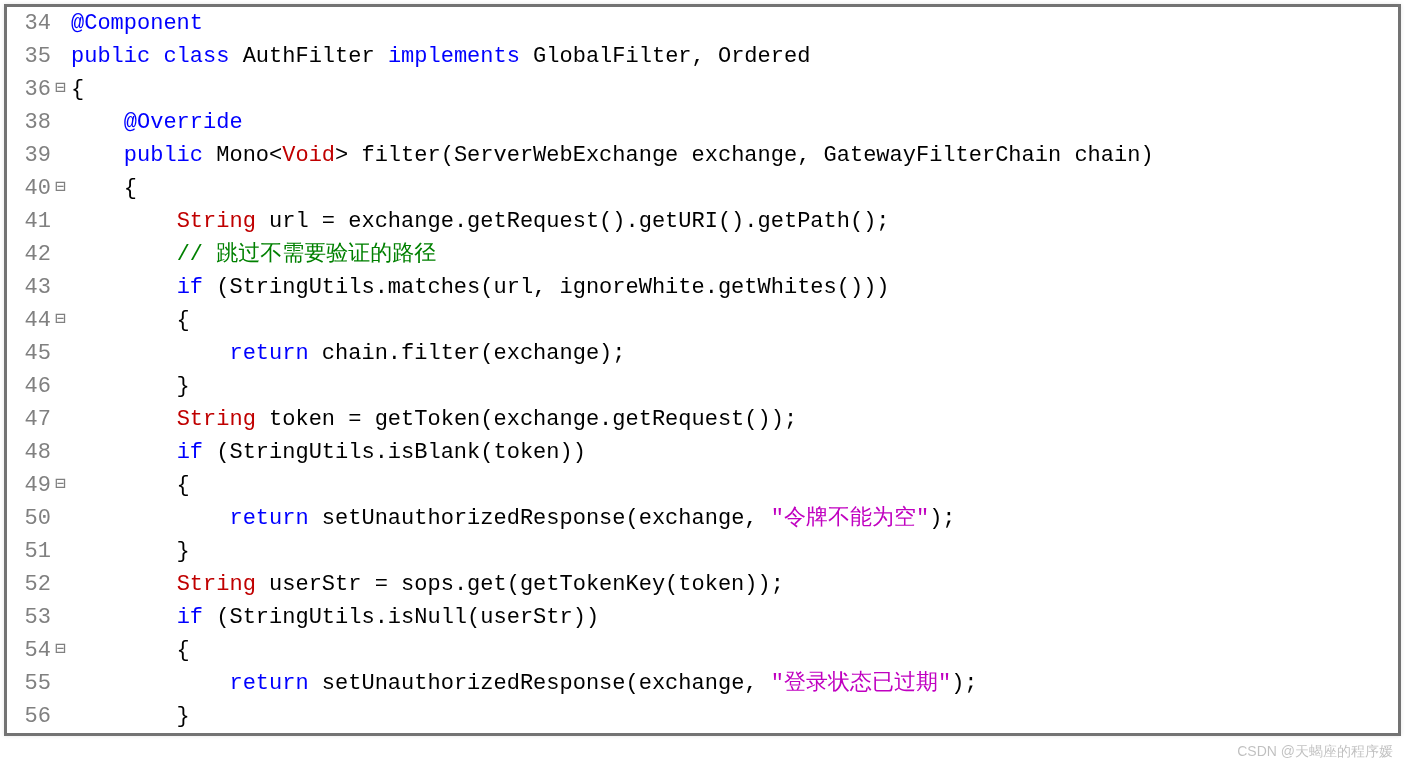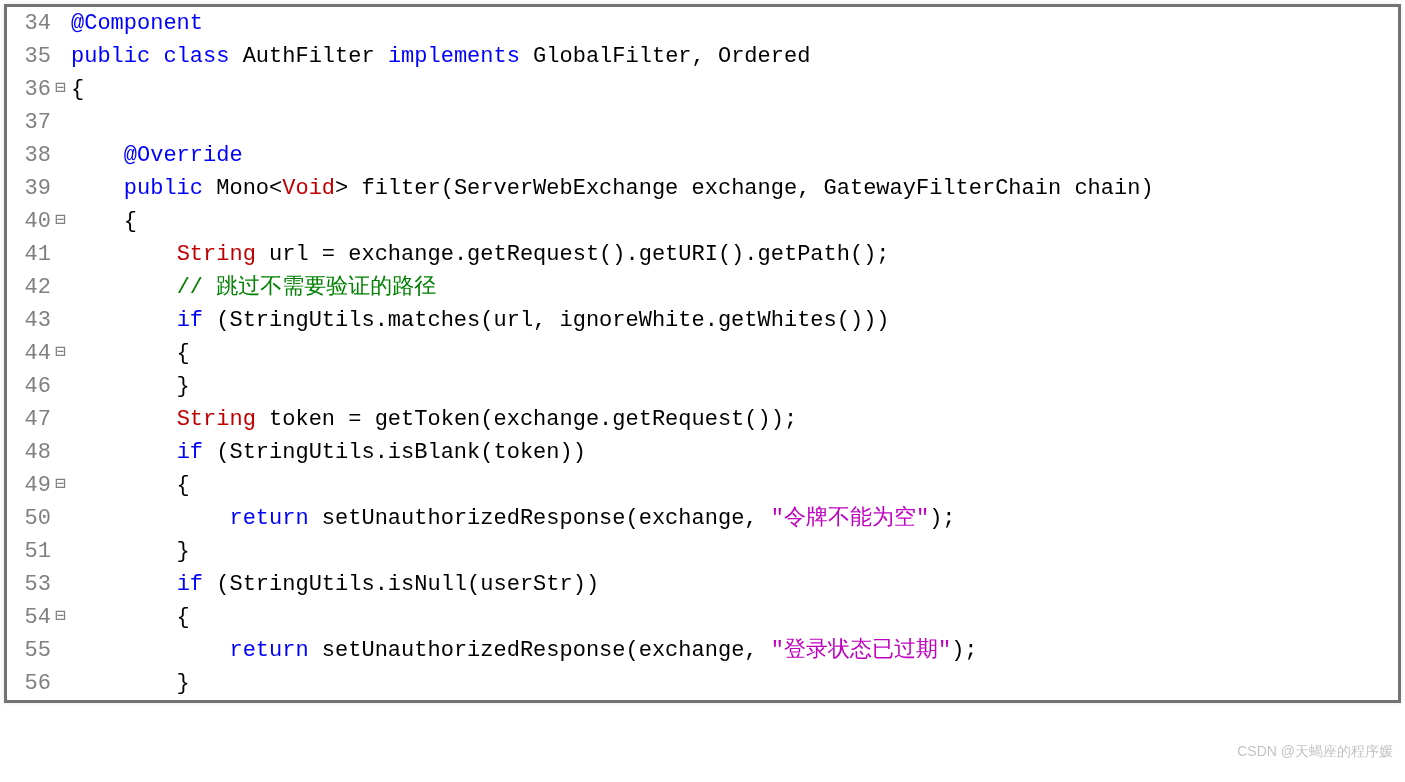--- a/index.html
+++ b/index.html
@@ -53,33 +53,34 @@
     font-family: sans-serif;
   }
 </style>
 </head>
 <body>
 
 <div class="editor" id="editor">
     <div class="line"><div class="gutter">34</div><div class="fold"></div><div class="code"><span class="kw">@Component</span></div></div>
     <div class="line"><div class="gutter">35</div><div class="fold"></div><div class="code"><span class="kw">public</span><span class="plain"> </span><span class="kw">class</span><span class="plain"> AuthFilter </span><span class="kw">implements</span><span class="plain"> GlobalFilter, Ordered</span></div></div>
     <div class="line"><div class="gutter">36</div><div class="fold">⊟</div><div class="code"><span class="plain">{</span></div></div>
-    <div class="line"><div class="gutter">37</div><div class="fold"></div><div class="code"><span class="plain"></span></div></div>
     <div class="line"><div class="gutter">38</div><div class="fold"></div><div class="code"><span class="plain">    </span><span class="kw">@Override</span></div></div>
     <div class="line"><div class="gutter">39</div><div class="fold"></div><div class="code"><span class="plain">    </span><span class="kw">public</span><span class="plain"> Mono&lt;</span><span class="type">Void</span><span class="plain">&gt; filter(ServerWebExchange exchange, GatewayFilterChain chain)</span></div></div>
     <div class="line"><div class="gutter">40</div><div class="fold">⊟</div><div class="code"><span class="plain">    {</span></div></div>
     <div class="line"><div class="gutter">41</div><div class="fold"></div><div class="code"><span class="plain">        </span><span class="type">String</span><span class="plain"> url = exchange.getRequest().getURI().getPath();</span></div></div>
     <div class="line"><div class="gutter">42</div><div class="fold"></div><div class="code"><span class="plain">        </span><span class="cmt">// 跳过不需要验证的路径</span></div></div>
     <div class="line"><div class="gutter">43</div><div class="fold"></div><div class="code"><span class="plain">        </span><span class="kw">if</span><span class="plain"> (StringUtils.matches(url, ignoreWhite.getWhites()))</span></div></div>
     <div class="line"><div class="gutter">44</div><div class="fold">⊟</div><div class="code"><span class="plain">        {</span></div></div>
+    <div class="line"><div class="gutter">45</div><div class="fold"></div><div class="code"><span class="plain">            </span><span class="kw">return</span><span class="plain"> chain.filter(exchange);</span></div></div>
     <div class="line"><div class="gutter">46</div><div class="fold"></div><div class="code"><span class="plain">        }</span></div></div>
     <div class="line"><div class="gutter">47</div><div class="fold"></div><div class="code"><span class="plain">        </span><span class="type">String</span><span class="plain"> token = getToken(exchange.getRequest());</span></div></div>
     <div class="line"><div class="gutter">48</div><div class="fold"></div><div class="code"><span class="plain">        </span><span class="kw">if</span><span class="plain"> (StringUtils.isBlank(token))</span></div></div>
     <div class="line"><div class="gutter">49</div><div class="fold">⊟</div><div class="code"><span class="plain">        {</span></div></div>
     <div class="line"><div class="gutter">50</div><div class="fold"></div><div class="code"><span class="plain">            </span><span class="kw">return</span><span class="plain"> setUnauthorizedResponse(exchange, </span><span class="str">"令牌不能为空"</span><span class="plain">);</span></div></div>
     <div class="line"><div class="gutter">51</div><div class="fold"></div><div class="code"><span class="plain">        }</span></div></div>
+    <div class="line"><div class="gutter">52</div><div class="fold"></div><div class="code"><span class="plain">        </span><span class="type">String</span><span class="plain"> userStr = sops.get(getTokenKey(token));</span></div></div>
     <div class="line"><div class="gutter">53</div><div class="fold"></div><div class="code"><span class="plain">        </span><span class="kw">if</span><span class="plain"> (StringUtils.isNull(userStr))</span></div></div>
     <div class="line"><div class="gutter">54</div><div class="fold">⊟</div><div class="code"><span class="plain">        {</span></div></div>
     <div class="line"><div class="gutter">55</div><div class="fold"></div><div class="code"><span class="plain">            </span><span class="kw">return</span><span class="plain"> setUnauthorizedResponse(exchange, </span><span class="str">"登录状态已过期"</span><span class="plain">);</span></div></div>
     <div class="line"><div class="gutter">56</div><div class="fold"></div><div class="code"><span class="plain">        }</span></div></div>
   </div>
 
 <div class="watermark">CSDN @天蝎座的程序媛</div>
 
 </body></html>

